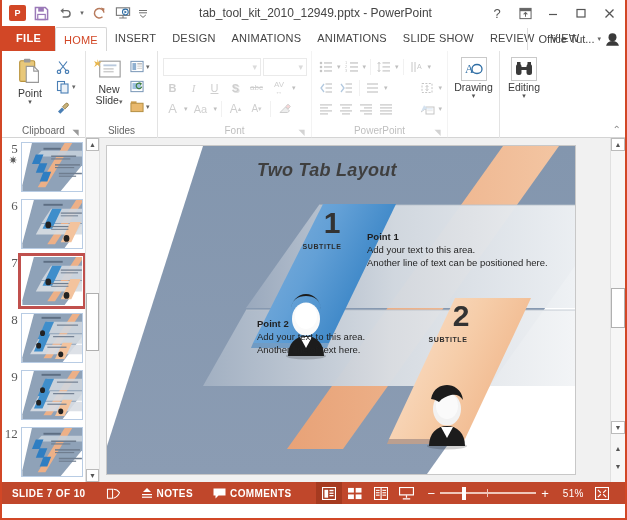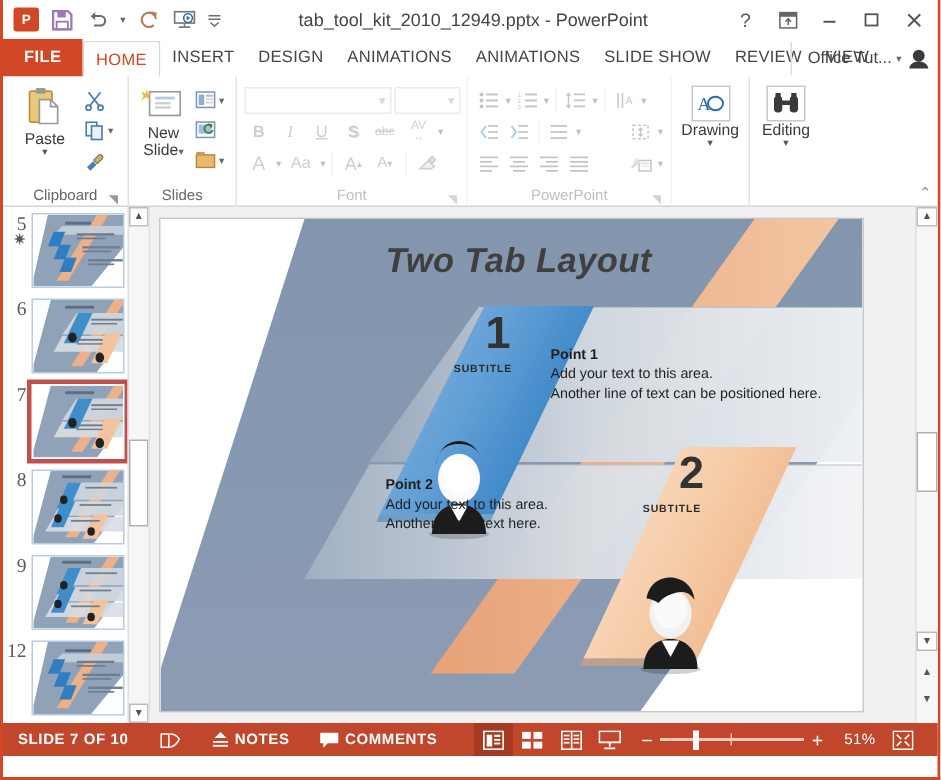--- a/index.html
+++ b/index.html
@@ -235,21 +235,21 @@
 
     <div class="grp" style="width:84px">
       <div class="grp-body">
         <div class="bigbtn">
           <svg width="30" height="30" viewBox="0 0 32 32">
             <rect x="5" y="4" width="16" height="22" rx="1.5" fill="#e8c87a" stroke="#b9933c" stroke-width="1.2"></rect>
             <rect x="9.5" y="1.8" width="7" height="4" rx="1" fill="#9a9a9a"></rect>
             <path d="M12 10h8l5 5v12H12z" fill="#fff" stroke="#999" stroke-width="1.2"></path>
             <path d="M20 10v5h5" fill="none" stroke="#999" stroke-width="1.2"></path>
           </svg>
-          <div class="lbl">Paste</div>
+          <div class="lbl">Point</div>
           <div class="caret">▾</div>
         </div>
         <div class="smallcol">
           <div class="sbtn">
             <span class="ico">
               <svg width="14" height="14" viewBox="0 0 14 14">
                 <path d="M3 1.5 10.5 11M11 1.5 3.5 11" stroke="#4a7fb5" stroke-width="1.2" fill="none"></path>
                 <circle cx="3" cy="11.8" r="1.7" fill="none" stroke="#4a7fb5" stroke-width="1.2"></circle>
                 <circle cx="11" cy="11.8" r="1.7" fill="none" stroke="#4a7fb5" stroke-width="1.2"></circle>
               </svg>
@@ -780,21 +780,21 @@
             <ellipse cx="21" cy="60" rx="20" ry="3.5" fill="#000" opacity=".18"></ellipse>
             <path d="M3 60c0-13 8-20 18-20s18 7 18 20z" fill="#1c1c1c"></path>
             <path d="M15 41h12l-6 11z" fill="#fff"></path>
             <ellipse cx="21" cy="23" rx="14" ry="16.5" fill="#f2f2f2"></ellipse>
             <ellipse cx="21" cy="20" rx="11" ry="13" fill="#fafafa"></ellipse>
             <path d="M5 13c2-11 10-14 16-14s15 4 16 15c-3-5-7-6-12-5-4 1-9 3-12 7-3-2-6-3-8-3z" fill="#1c1c1c"></path>
           </g>
         </svg>
 
         <div style="position:absolute;left:0;top:0;width:468px;height:328px;pointer-events:none">
-          <div style="position:absolute;left:150px;top:14px;width:280px;font-size:23px;font-style:italic;font-weight:bold;color:#3f3f3f;font-family:'Liberation Sans',sans-serif;letter-spacing:.3px">Two Tab Layout</div>
+          <div style="position:absolute;left:150px;top:14px;width:280px;font-size:18px;font-style:italic;font-weight:bold;color:#3f3f3f;font-family:'Liberation Sans',sans-serif;letter-spacing:.3px">Two Tab Layout</div>
 
           <div style="position:absolute;left:195px;top:62px;width:60px;text-align:center;font-size:30px;font-weight:bold;color:#333;line-height:30px">1</div>
           <div style="position:absolute;left:182px;top:97px;width:66px;text-align:center;font-size:7px;font-weight:bold;letter-spacing:.6px;color:#2c2c2c">SUBTITLE</div>
 
           <div style="position:absolute;left:321px;top:155px;width:66px;text-align:center;font-size:30px;font-weight:bold;color:#333;line-height:30px">2</div>
           <div style="position:absolute;left:308px;top:190px;width:66px;text-align:center;font-size:7px;font-weight:bold;letter-spacing:.6px;color:#2c2c2c">SUBTITLE</div>
 
           <div style="position:absolute;left:260px;top:85px;width:200px;color:#1f1f1f">
             <div style="font-size:9.5px;font-weight:bold;margin-bottom:1px">Point 1</div>
             <div style="font-size:9.5px;line-height:13px">Add your text to this area.</div>

